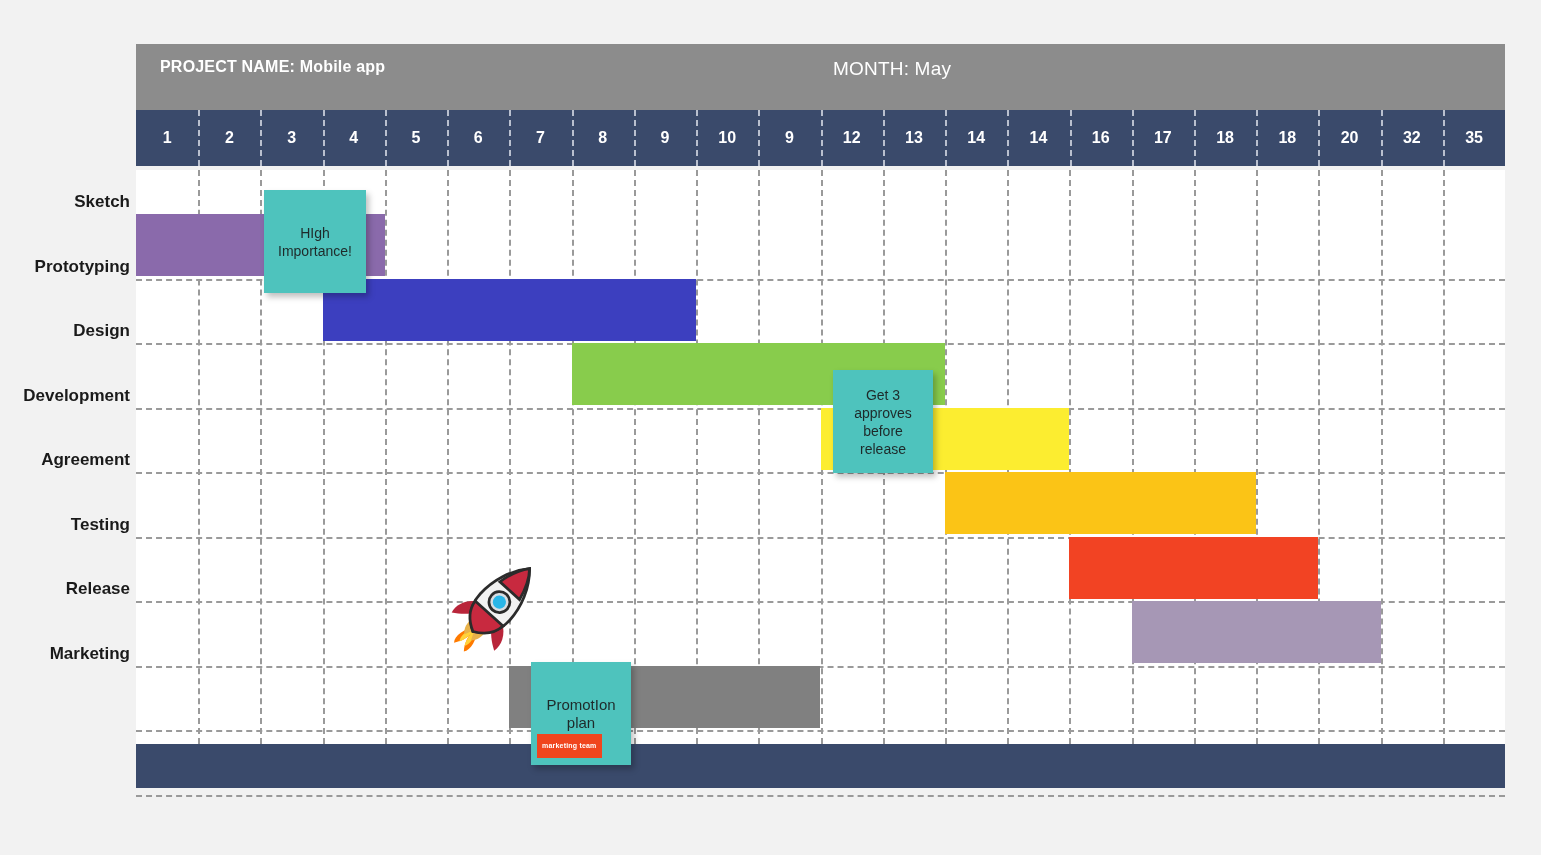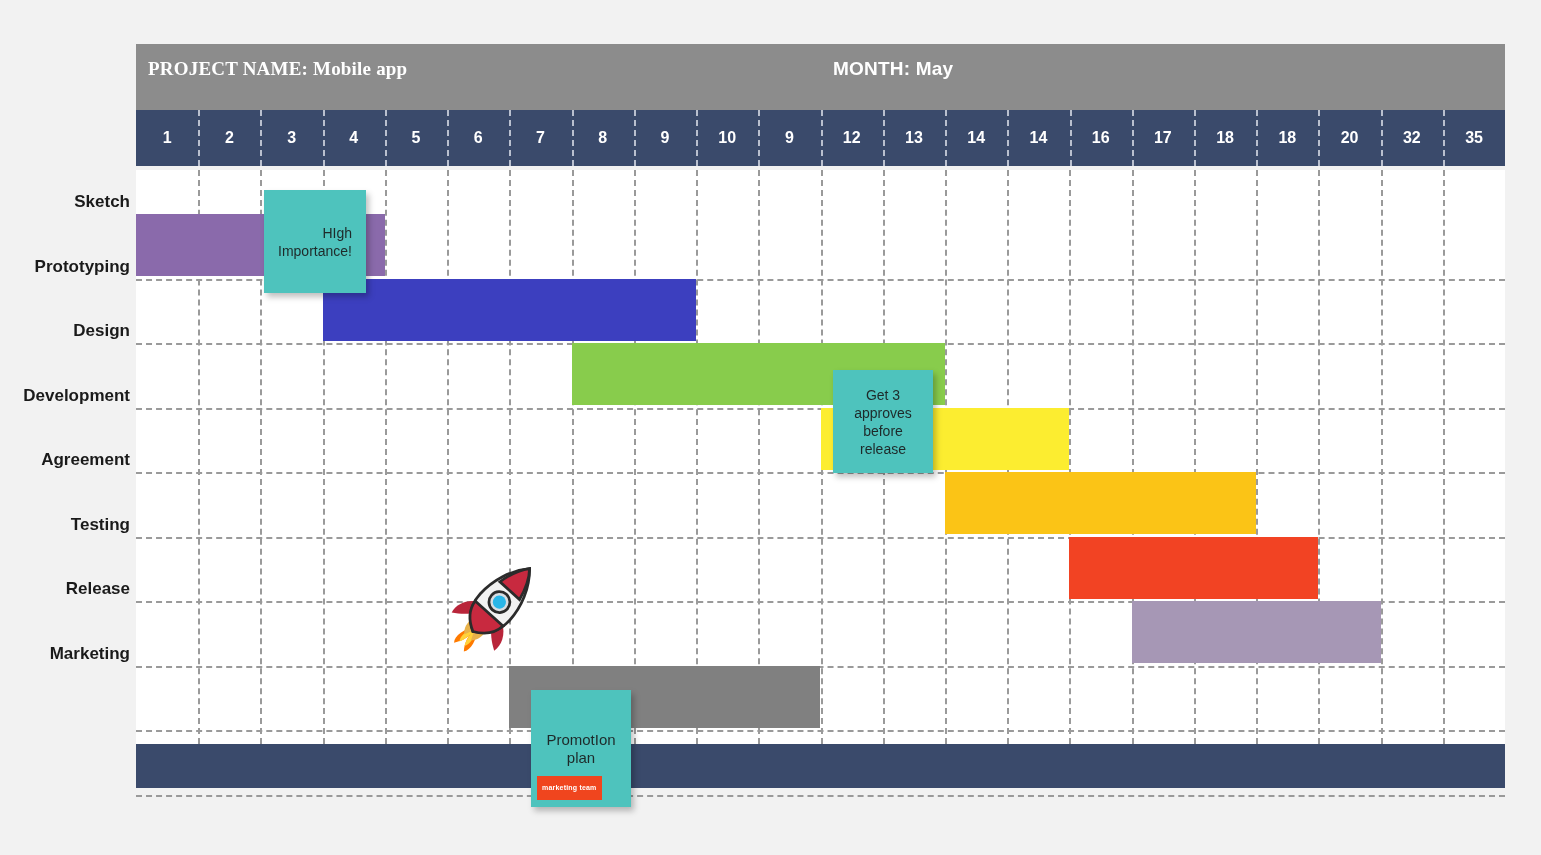--- a/index.html
+++ b/index.html
@@ -29,36 +29,35 @@
     position: absolute;
     left: 0;
     top: 0;
     width: 1369px;
     height: 66px;
     background: #8c8c8c;
     box-sizing: border-box;
   }
   .title-project {
     position: absolute;
-    left: 12px;
+    left: 24px;
     top: 14px;
     color: #ffffff;
-    font-size: 19px;
+    font-size: 16px;
     font-weight: bold;
     letter-spacing: 0.2px;
     white-space: nowrap;
-    font-family: Liberation Serif, serif;
   }
   .title-month {
     position: absolute;
     left: 697px;
     top: 14px;
     color: #ffffff;
     font-size: 19px;
-    font-weight: bold;
+    font-weight: normal;
     letter-spacing: 0.2px;
     white-space: nowrap;
   }
 
   
   .day-header {
     position: absolute;
     left: 0;
     top: 66px;
     width: 1369px;
@@ -258,31 +257,31 @@
     <div class="row-label" style="top: 192px;">Sketch</div>
     <div class="row-label" style="top: 256.5px;">Prototyping</div>
     <div class="row-label" style="top: 321px;">Design</div>
     <div class="row-label" style="top: 385.5px;">Development</div>
     <div class="row-label" style="top: 450px;">Agreement</div>
     <div class="row-label" style="top: 514.5px;">Testing</div>
     <div class="row-label" style="top: 579px;">Release</div>
     <div class="row-label" style="top: 643.5px;">Marketing</div>
   </div>
 
-<div class="note" style="left: 264px; top: 190px; width: 102px; height: 103px; background: rgb(78, 195, 189); font-size: 14px; text-align: right;">
+<div class="note" style="left: 264px; top: 190px; width: 102px; height: 103px; background: rgb(78, 195, 189); font-size: 14px;">
     <div class="note-text">HIgh
 Importance!</div>
   </div>
 <div class="note" style="left: 833px; top: 370px; width: 100px; height: 103px; background: rgb(78, 195, 189); font-size: 14px;">
     <div class="note-text">Get 3
 approves
 before
 release</div>
   </div>
-<div class="note" style="left: 531px; top: 690px; width: 100px; height: 117px; background: rgb(78, 195, 189); font-size: 15px;">
+<div class="note" style="left: 531px; top: 662px; width: 100px; height: 103px; background: rgb(78, 195, 189); font-size: 15px;">
     <div class="note-text">PromotIon
 plan</div>
     <div class="note-tag" style="background: rgb(240, 69, 30);">marketing team</div>
   </div>
 <div class="rocket" style="left: 440px; top: 552px;">
 <svg viewBox="0 0 100 100" width="110" height="110" aria-hidden="true">
   <g transform="rotate(42 50 50)">
 
     <path d="M50 72 C42 84 40 94 44 99 C48 94 50 88 50 84 C50 88 52 94 56 99 C60 94 58 84 50 72 Z" fill="#ff7a00"></path>
     <path d="M50 74 C45 83 44 91 47 95 C49 91 50 86 50 83 C50 86 51 91 53 95 C56 91 55 83 50 74 Z" fill="#ffd23a"></path>

